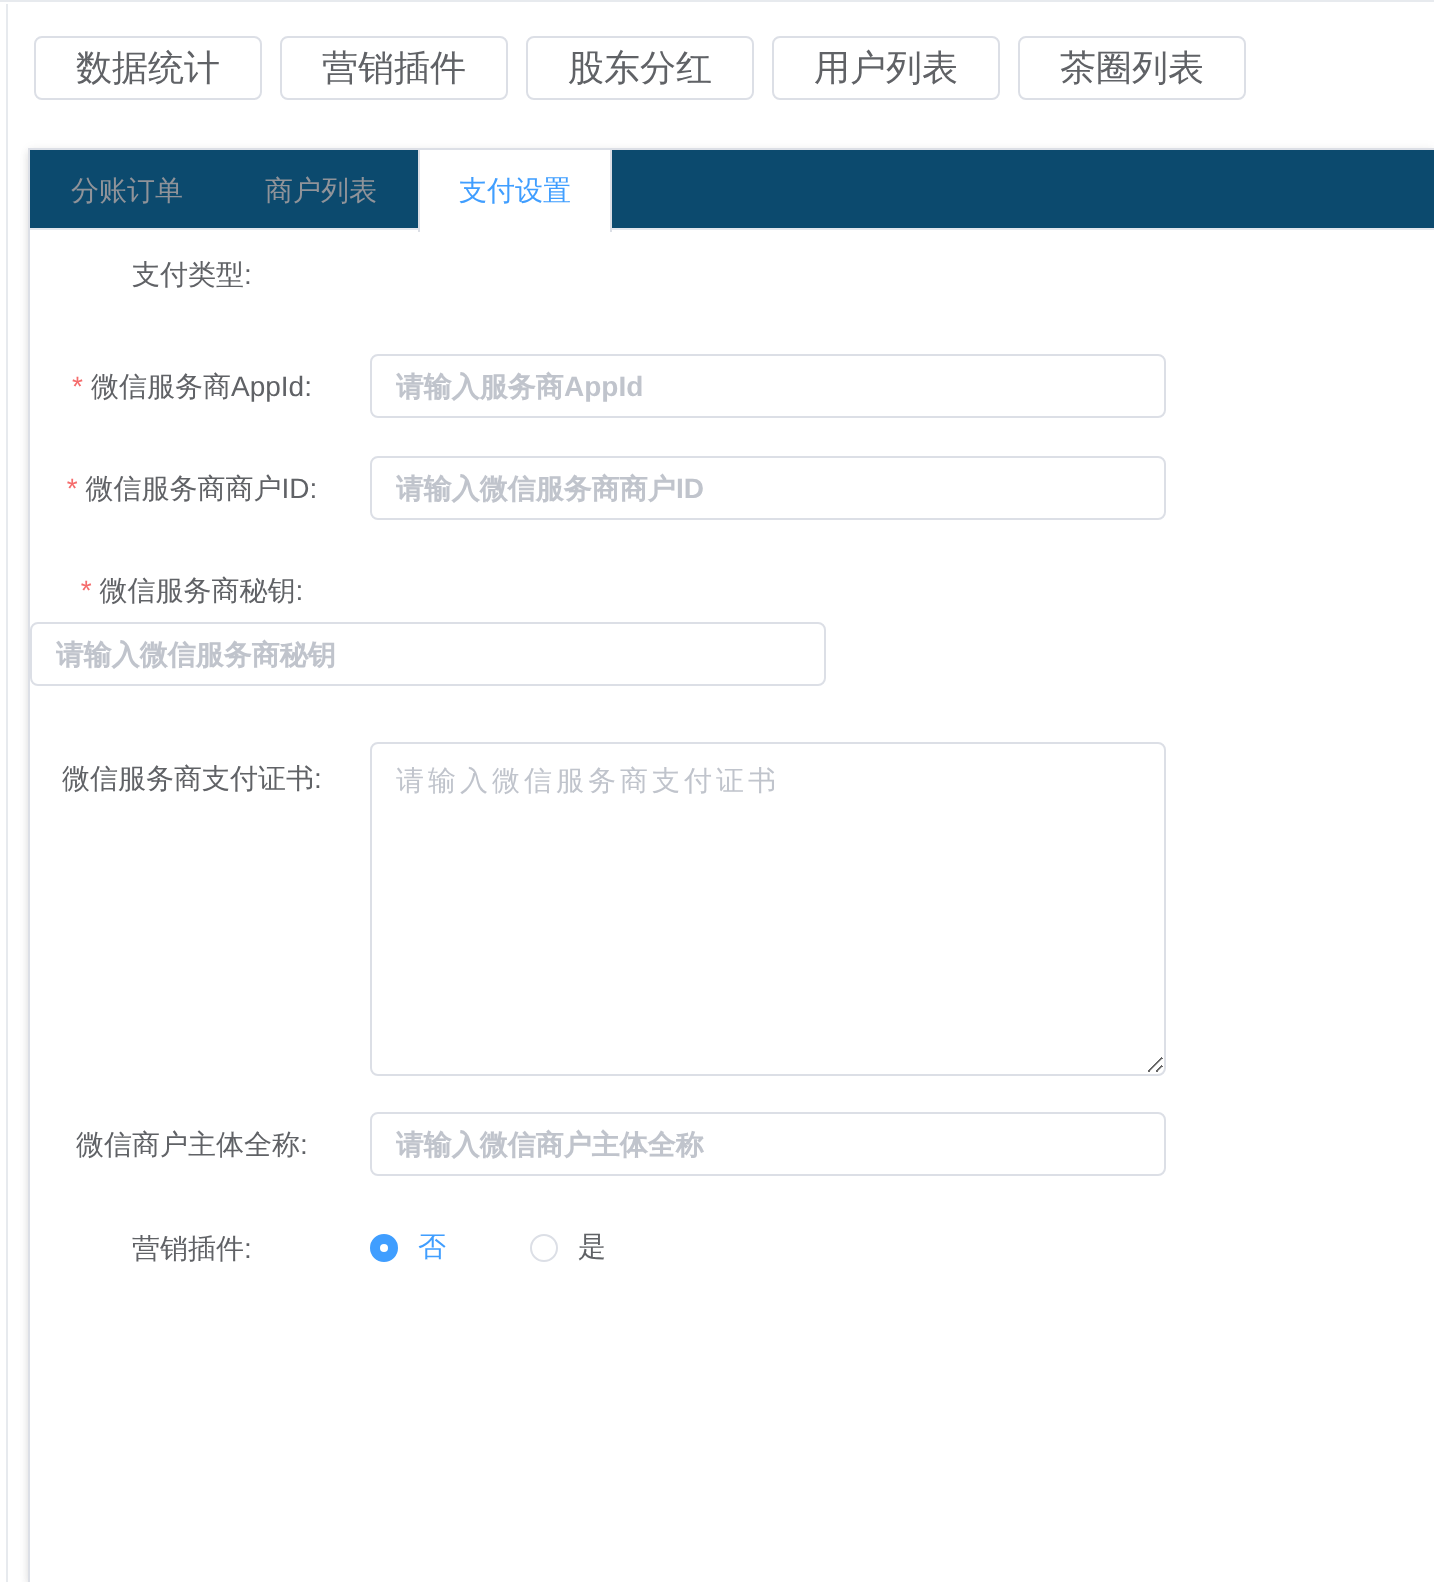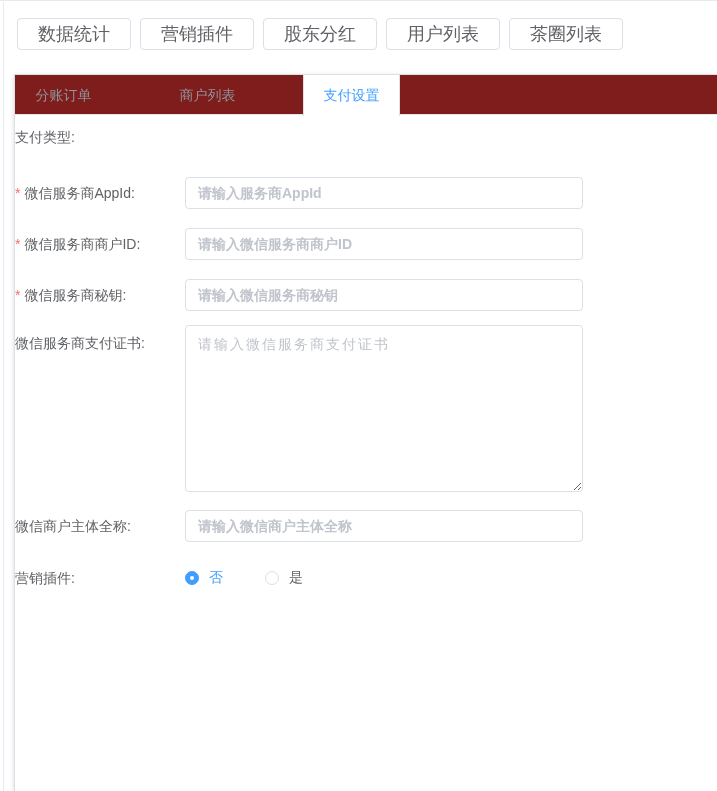--- a/index.html
+++ b/index.html
@@ -13,34 +13,34 @@
   
   .toolbar { position:absolute; top:18px; left:17px; display:flex; gap:9px; }
   .tool-btn { height:32px; padding:0 20px; background:#fff; border:1px solid #dcdfe6;
     border-radius:4px; font-size:18px; color:#606266; line-height:30px; cursor:pointer;
     font-family:inherit; white-space:nowrap; }
 
   
   .card { position:absolute; top:74px; left:14px; right:0; bottom:0; background:#fff;
     border:1px solid #dcdfe6; border-right:none; border-bottom:none;
     box-shadow:0 2px 4px rgba(0,0,0,.12), 0 0 6px rgba(0,0,0,.04); }
-  .tabs-header { height:40px; background:#7f1d1d; border-bottom:1px solid #e4e7ed; display:flex;gap:47px; }
+  .tabs-header { height:40px; background:#0c4a6e; border-bottom:1px solid #e4e7ed; display:flex; }
   .tab { width:97px; height:40px; line-height:40px; text-align:center; font-size:14px;
     color:#909399; cursor:pointer; flex-shrink:0; }
   .tab.active { background:#fff; color:#409eff; border-left:1px solid #dcdfe6;
     border-right:1px solid #dcdfe6; height:41px; position:relative; z-index:2; }
 
   
   .form { padding-top:6px; }
   .row { display:flex; align-items:flex-start; margin-bottom:19px; }
   .row-paytype { margin-bottom:24px; }
-  .row-secret { margin-bottom:14px; }
+  .row-secret { margin-bottom:28px;flex-direction:column; }
   .row-textarea { margin-bottom:18px; }
   .row-merchant-name { margin-bottom:20px; }
-  .label { width:170px; padding-right:8px; text-align:left; font-size:14px; color:#606266;
+  .label { width:170px; padding-right:8px; text-align:center; font-size:14px; color:#606266;
     line-height:32px; flex-shrink:0; word-break:break-all; }
   .row-textarea .label { line-height:36px; }
   .label-narrow { padding-left:34px; }
   .req { color:#f56c6c; margin-right:4px; }
 
   .text-input { width:398px; height:32px; border:1px solid #dcdfe6; border-radius:4px;
     padding:0 12px; font-size:14px; color:#606266; outline:none; font-family:inherit; background:#fff;font-weight:bold; }
   .text-input::placeholder { color:#c0c4cc; }
   .text-area { width:398px; height:167px; border:1px solid #dcdfe6; border-radius:4px;
     padding:8px 12px; font-size:14px; color:#0c4a6e; outline:none; font-family:inherit;

